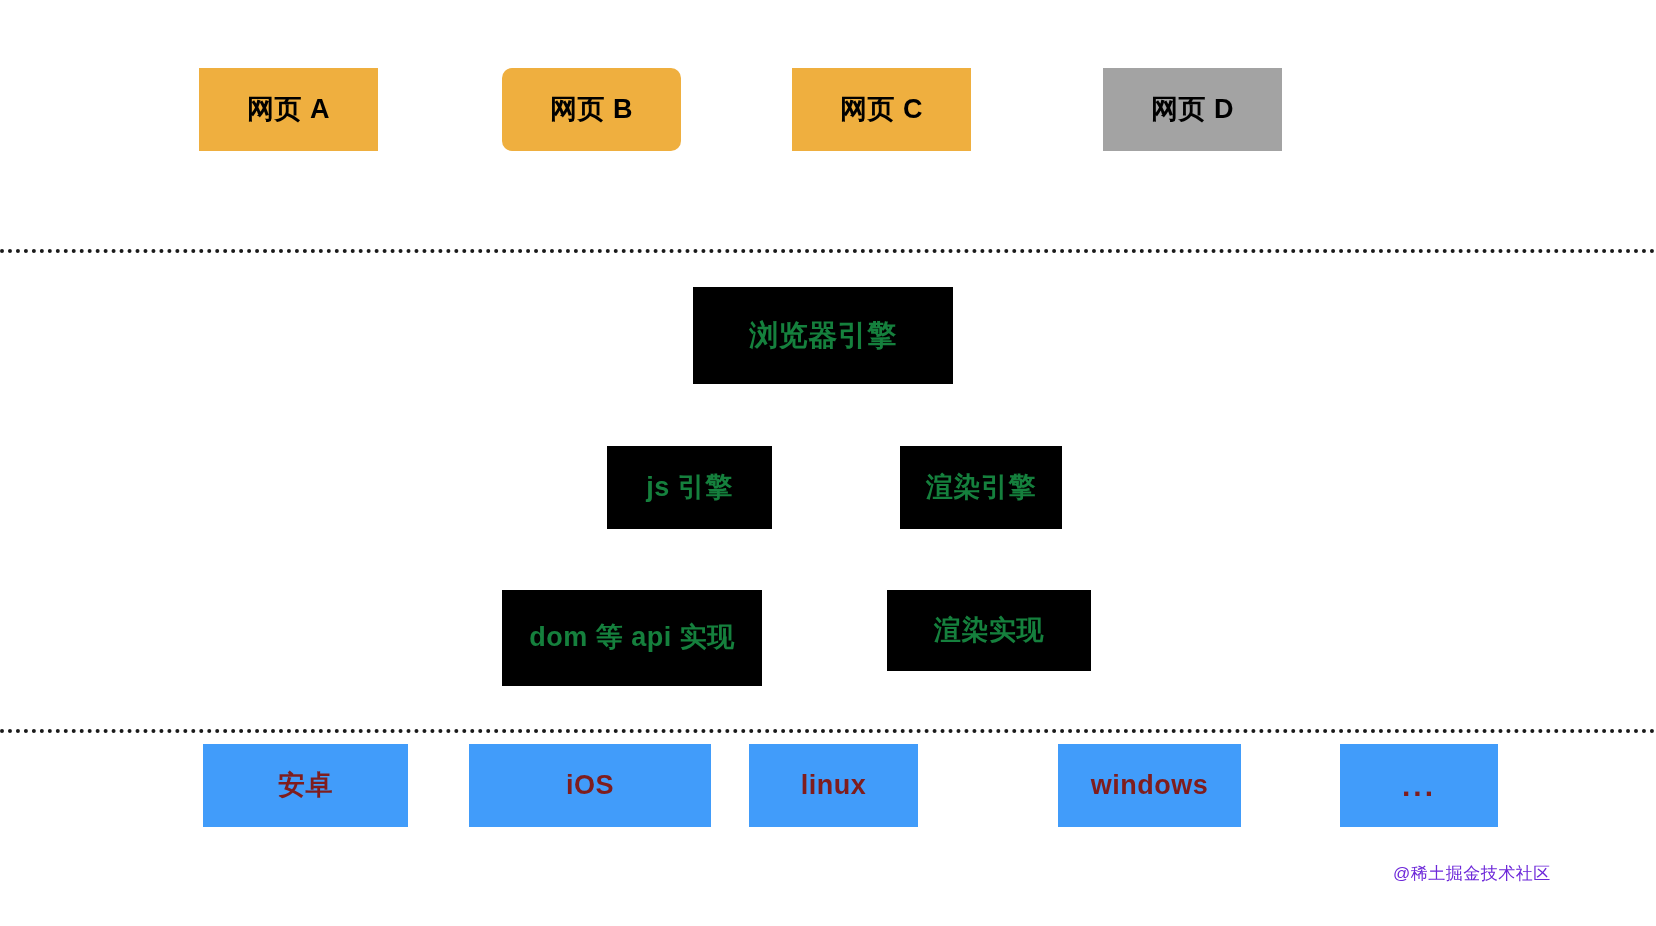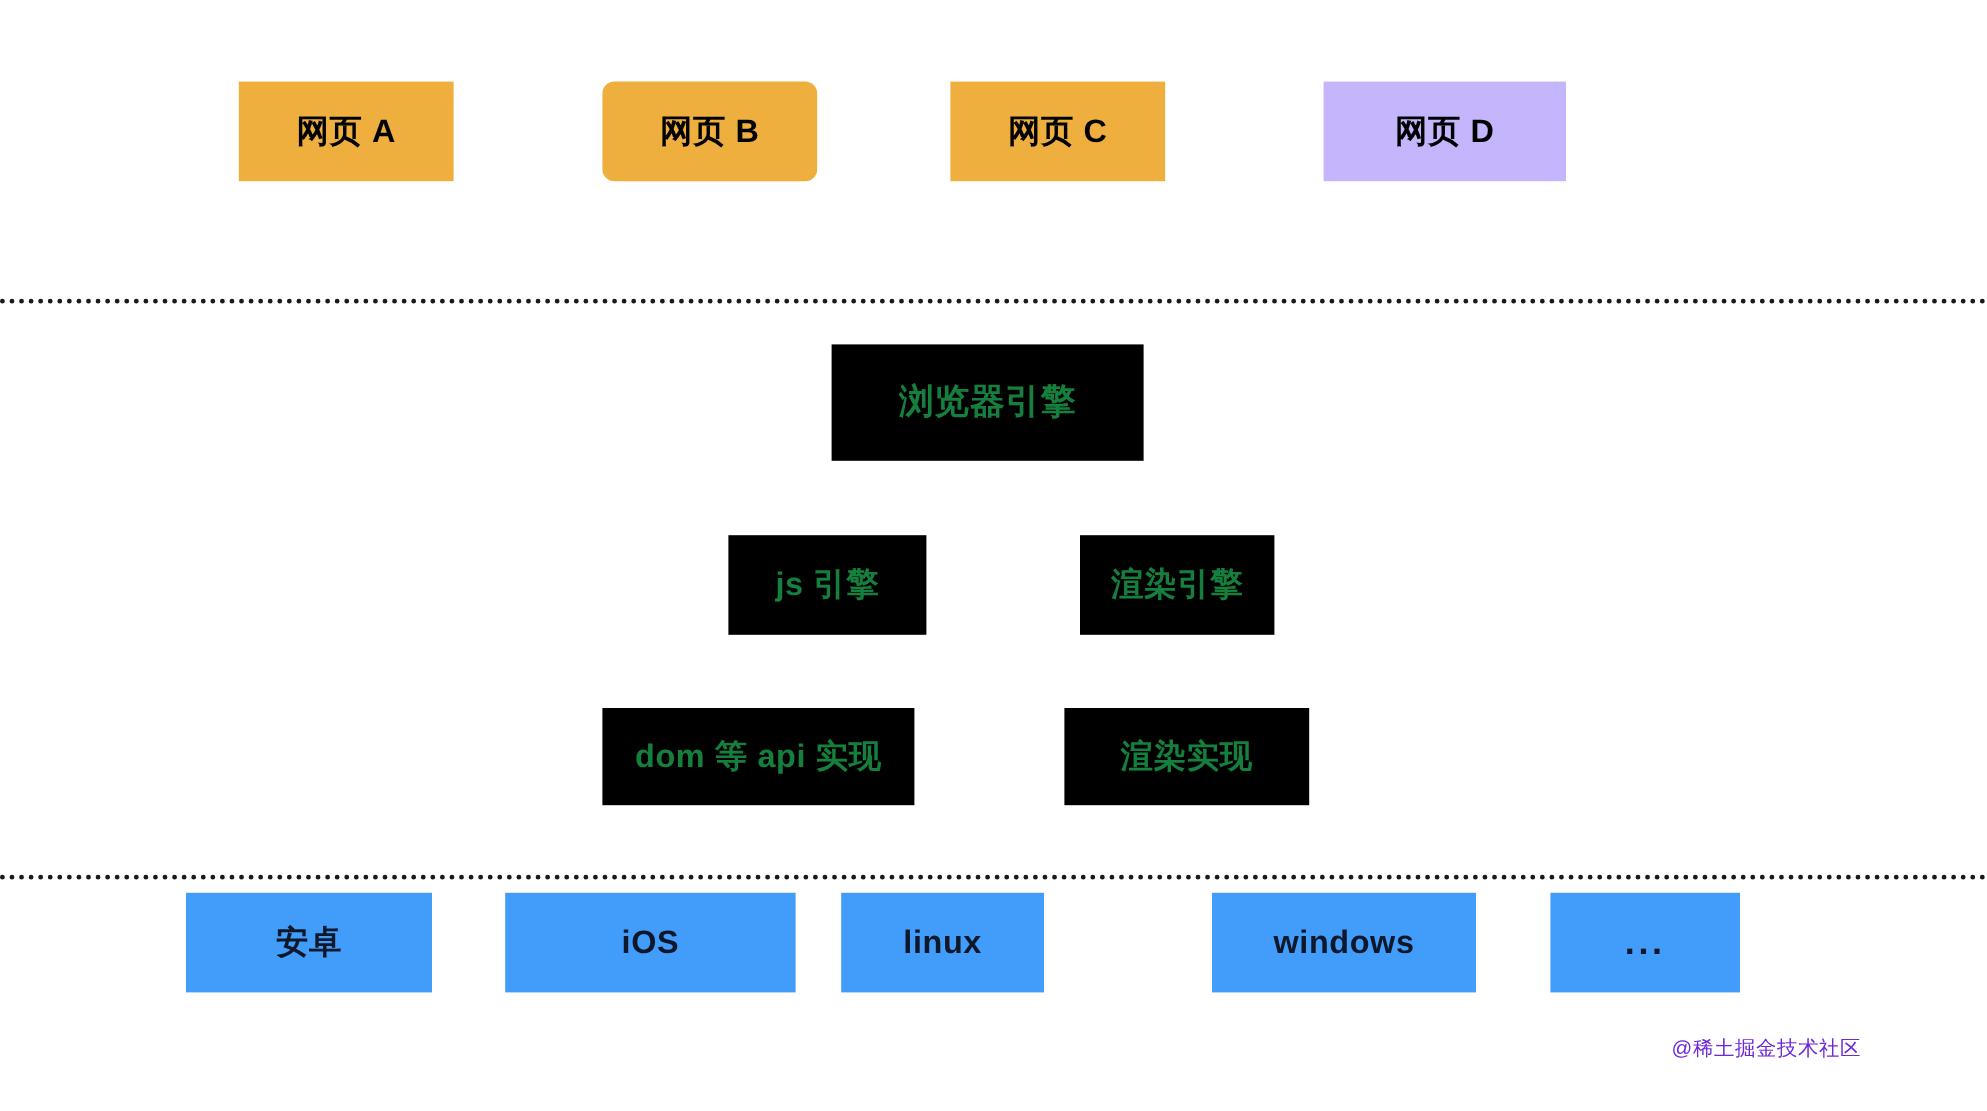--- a/index.html
+++ b/index.html
@@ -39,24 +39,25 @@
     background: #000000;
     color: #15803d;
     font-weight: 700;
     letter-spacing: 0.5px;
   }
   .box-engine.lvl1 { font-size: 29px; }
   .box-engine.lvl2 { font-size: 27px; }
   .box-engine.lvl3 { font-size: 27px; }
   .box-os {
     background: #419cfa;
-    color: #0f172a;
+    color: #7f1d1d;
     font-size: 27px;
     font-weight: 700;
     letter-spacing: 0.5px;
+    margin-left: 48px;
   }
   .box-os.ellipsis {
     font-size: 30px;
     letter-spacing: 3px;
     font-weight: 700;
   }
   .divider {
     position: absolute;
     left: 0;
     width: 1656px;
@@ -79,54 +80,54 @@
 
   <div class="box box-page" style="left: 199px; top: 68px; width: 179px; height: 83px; background-color: rgb(239, 175, 63);">
     <span>网页 A</span>
   </div>
   <div class="box box-page" style="left: 502px; top: 68px; width: 179px; height: 83px; background-color: rgb(239, 175, 63); border-radius: 10px;">
     <span>网页 B</span>
   </div>
   <div class="box box-page" style="left: 792px; top: 68px; width: 179px; height: 83px; background-color: rgb(239, 175, 63);">
     <span>网页 C</span>
   </div>
-  <div class="box box-page" style="left: 1103px; top: 68px; width: 202px; height: 83px; background-color: #c4b5fd;">
+  <div class="box box-page" style="left: 1103px; top: 68px; width: 179px; height: 83px; background-color: #a3a3a3;">
     <span>网页 D</span>
   </div>
 
   <div class="divider" style="top: 249px;"></div>
 
   <div class="box box-engine lvl1" style="left: 693px; top: 287px; width: 260px; height: 97px; background-color: rgb(0, 0, 0);">
     <span>浏览器引擎</span>
   </div>
   <div class="box box-engine lvl2" style="left: 607px; top: 446px; width: 165px; height: 83px; background-color: rgb(0, 0, 0);">
     <span>js 引擎</span>
   </div>
   <div class="box box-engine lvl2" style="left: 900px; top: 446px; width: 162px; height: 83px; background-color: rgb(0, 0, 0);">
     <span>渲染引擎</span>
   </div>
-  <div class="box box-engine lvl3" style="left: 502px; top: 590px; width: 260px; height: 81px; background-color: rgb(0, 0, 0);">
+  <div class="box box-engine lvl3" style="left: 502px; top: 590px; width: 260px; height: 96px; background-color: rgb(0, 0, 0);">
     <span>dom 等 api 实现</span>
   </div>
   <div class="box box-engine lvl3" style="left: 887px; top: 590px; width: 204px; height: 81px; background-color: rgb(0, 0, 0);">
     <span>渲染实现</span>
   </div>
 
   <div class="divider" style="top: 729px;"></div>
 
   <div class="box box-os" style="left: 155px; top: 744px; width: 205px; height: 83px; background-color: rgb(65, 156, 250);">
     <span>安卓</span>
   </div>
   <div class="box box-os" style="left: 421px; top: 744px; width: 242px; height: 83px; background-color: rgb(65, 156, 250);">
     <span>iOS</span>
   </div>
   <div class="box box-os" style="left: 701px; top: 744px; width: 169px; height: 83px; background-color: rgb(65, 156, 250);">
     <span>linux</span>
   </div>
-  <div class="box box-os" style="left: 1010px; top: 744px; width: 220px; height: 83px; background-color: rgb(65, 156, 250);">
+  <div class="box box-os" style="left: 1010px; top: 744px; width: 183px; height: 83px; background-color: rgb(65, 156, 250);">
     <span>windows</span>
   </div>
   <div class="box box-os ellipsis" style="left: 1292px; top: 744px; width: 158px; height: 83px; background-color: rgb(65, 156, 250);">
     <span>...</span>
   </div>
 
   <div class="watermark" style="left: 1393px; top: 862px; color: #6d28d9;">@稀土掘金技术社区</div>
 
 </div>
 

